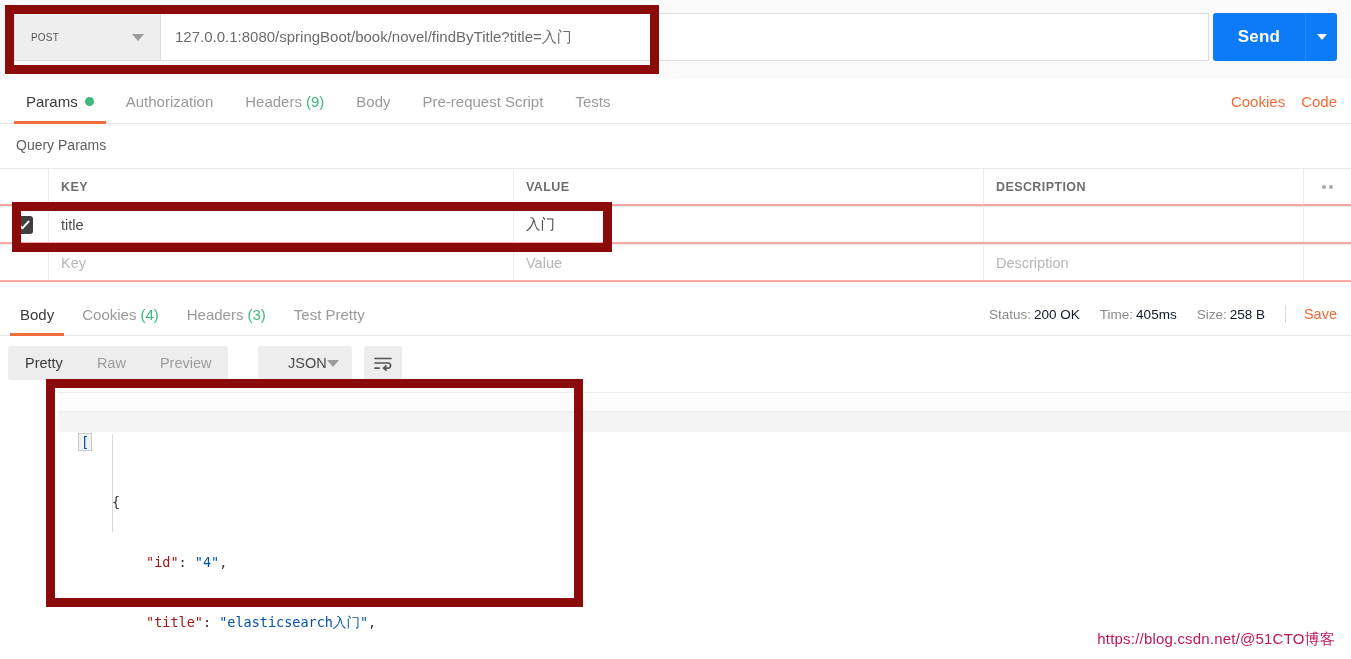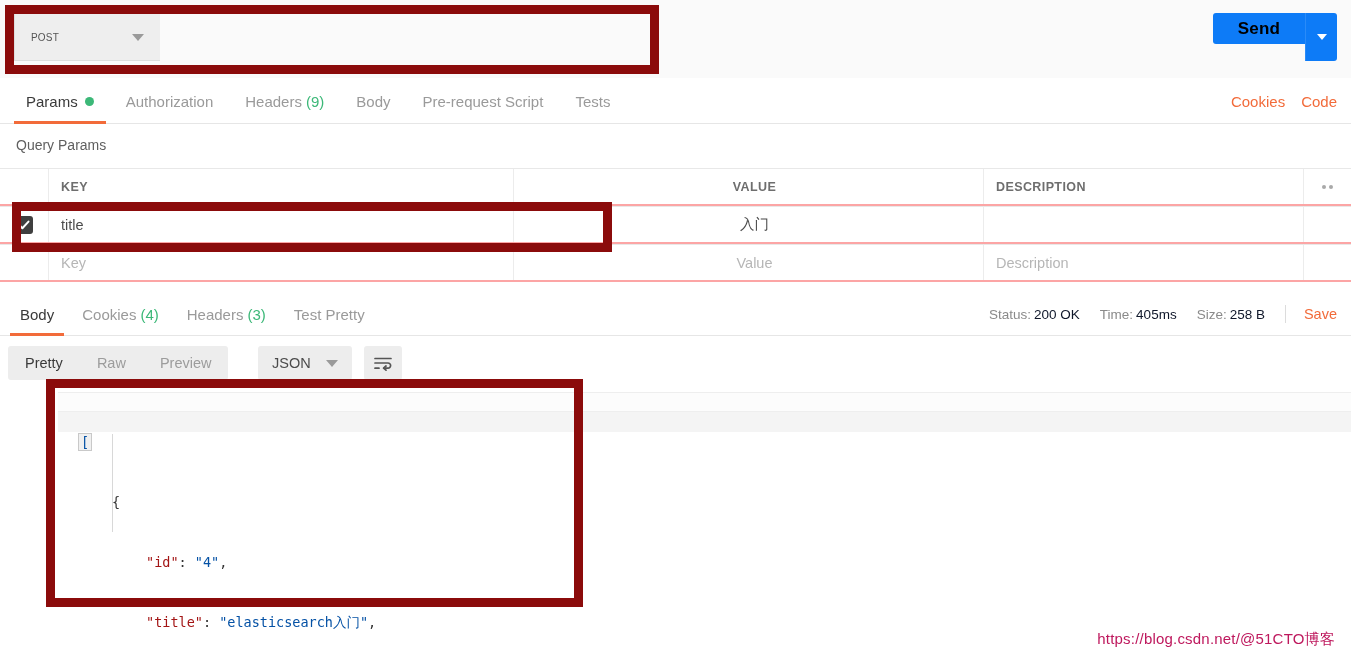--- a/index.html
+++ b/index.html
@@ -23,22 +23,22 @@
   .method-label { font-size: 10px; color: #555555; letter-spacing: .2px; }
   .caret-dn { width: 0; height: 0; border-left: 6px solid transparent; border-right: 6px solid transparent;
               border-top: 7px solid #9a9a9a; margin-right: 4px; }
   .url-input {
     flex: 1; height: 48px; background: #ffffff; border: 1px solid #dddddd;
     display: flex; align-items: center; padding: 0 14px;
     font-size: 15px; color: #6c6c6c; white-space: nowrap; overflow: hidden;
   }
   .send-wrap { position: absolute; right: 14px; top: 13px; display: flex; height: 48px; }
   .send-btn {
-    background: #0d7bf7; color: #000000; font-size: 17px; font-weight: bold;
-    width: 92px; height: 31px; display: flex; align-items: center; justify-content: center;
+    background: #0d7bf7; color: #ffffff; font-size: 17px; font-weight: bold;
+    width: 92px; height: 48px; display: flex; align-items: center; justify-content: center;
     border-radius: 3px 0 0 3px; letter-spacing: .2px;
   }
   .send-caret-btn {
     background: #0d7bf7; width: 32px; height: 48px; border-radius: 0 3px 3px 0;
     display: flex; align-items: center; justify-content: center;
     border-left: 1px solid #2a8bf8;
   }
   .send-caret { width: 0; height: 0; border-left: 5px solid transparent; border-right: 5px solid transparent;
                 border-top: 6px solid #ffffff; }
 
@@ -58,21 +58,21 @@
 
   
   .qp-title { position: absolute; left: 16px; top: 137px; font-size: 14px; color: #5f5f5f; }
   .tbl { position: absolute; left: 0; top: 168px; width: 1351px; }
   .tbl-row { display: flex; height: 38px; border-top: 1px solid #e8e8e8; border-bottom: 2px solid #fca5a5; }
   .tbl-head { height: 38px; }
   .c-check { width: 48px; display: flex; align-items: center; justify-content: center; }
   .c-key { width: 466px; display: flex; align-items: center; padding-left: 12px;
            border-left: 1px solid #ececec; border-right: 1px solid #ececec; }
   .c-val { width: 470px; display: flex; align-items: center; padding-left: 12px;
-           border-right: 1px solid #ececec; justify-content: center; }
+           border-right: 1px solid #ececec; }
   .c-desc { flex: 1; display: flex; align-items: center; padding-left: 12px; }
   .c-dots { width: 48px; display: flex; align-items: center; justify-content: center;
             border-left: 1px solid #ececec; }
   .hdr-txt { font-size: 12.5px; color: #6e6e6e; font-weight: bold; letter-spacing: .4px; }
   .cell-txt { font-size: 14.5px; color: #4b4b4b; }
   .cell-ph { font-size: 14.5px; color: #b6b6b6; }
   .chk { width: 18px; height: 18px; background: #3f3f3f; border-radius: 3px;
          display: flex; align-items: center; justify-content: center; }
   .chk svg { display: block; }
   .dots { display: flex; gap: 3px; }
@@ -93,21 +93,21 @@
   .divider-v { width: 1px; height: 18px; background: #dcdcdc; margin: 0 0 0 20px; }
   .save-link { font-size: 14.5px; color: #f26b3a; margin-left: 18px; }
 
   .fmt-bar { position: absolute; left: 0; top: 336px; width: 1141px; height: 56px; background: #ffffff; }
   .seg { position: absolute; left: 8px; top: 10px; height: 34px; background: #ededed;
          border-radius: 3px; display: flex; align-items: center; }
   .seg-i { font-size: 14.5px; color: #9c9c9c; padding: 0 17px; line-height: 34px; }
   .seg-i.active { color: #3a3a3a; }
   .json-sel { position: absolute; left: 258px; top: 10px; height: 34px; width: 94px; background: #ededed;
               border-radius: 3px; display: flex; align-items: center; justify-content: space-between;
-              padding: 0 10px 0 14px; }
+              padding: 0 10px 0 30px; }
   .json-lbl { font-size: 14.5px; color: #4b4b4b; }
   .wrap-btn { position: absolute; left: 364px; top: 10px; height: 34px; width: 38px; background: #ededed;
               border-radius: 3px; display: flex; align-items: center; justify-content: center; }
 
   .code-area { position: absolute; left: 0; top: 392px; width: 1351px; height: 240px; background: #ffffff; }
   .gutter { position: absolute; left: 30px; top: 0; width: 24px; height: 240px;
             font-family: "DejaVu Sans Mono", monospace; font-size: 12px; color: #7fa8c9;
             text-align: right; }
   .gutter div { height: 20px; line-height: 20px; }
   .code { position: absolute; left: 78px; top: 0; font-family: "DejaVu Sans Mono", monospace;
@@ -137,20 +137,23 @@
 <body>
 
 <div id="app">
 
   <div class="urlbar">
     <div class="urlbar-inner">
       <div class="method-box">
         <span class="method-label">POST</span>
         <span class="caret-dn"></span>
       </div>
+      <div class="url-input">
+        <span>127.0.0.1:8080/springBoot/book/novel/findByTitle?title=入门</span>
+      </div>
     </div>
     <div class="send-wrap">
       <div class="send-btn">Send</div>
       <div class="send-caret-btn">
         <span class="send-caret"></span>
       </div>
     </div>
   </div>
 
   <div class="req-tabs">

